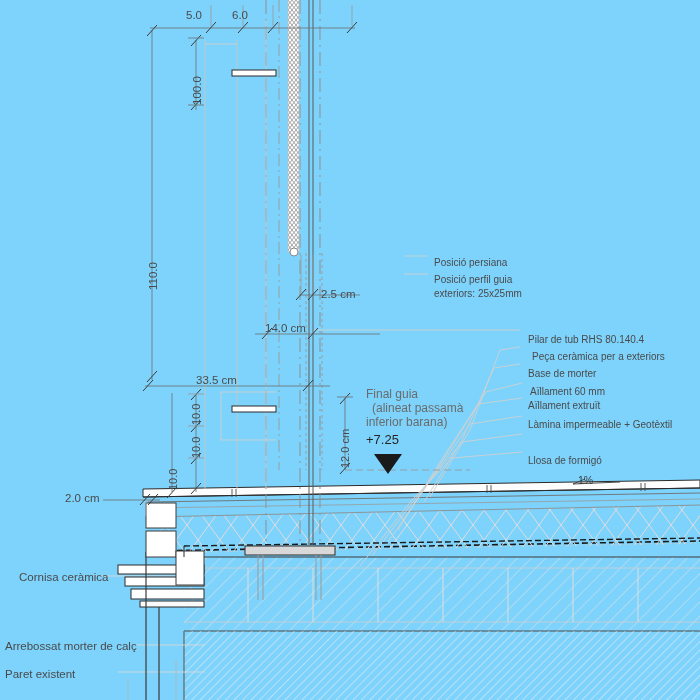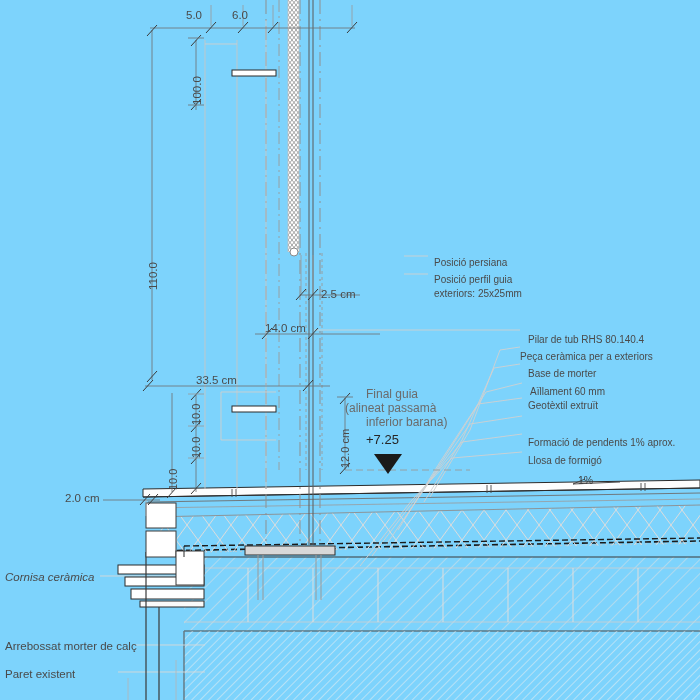--- a/index.html
+++ b/index.html
@@ -299,34 +299,34 @@
   <div class="txt dim dim-v" style="left:339px;top:468px;font-size:11px;">12.0 cm</div>
 
   <div class="txt dim" style="left:321px;top:287px;">2.5 cm</div>
   <div class="txt dim" style="left:265px;top:321px;">14.0 cm</div>
   <div class="txt dim" style="left:196px;top:373px;">33.5 cm</div>
   <div class="txt dim" style="left:65px;top:491px;">2.0 cm</div>
 
   <div class="txt slope" style="left:578px;top:474px;">1%</div>
 
   <div class="txt lbl-mid" style="left:366px;top:387px;">Final guia</div>
-  <div class="txt lbl-mid" style="left:345px;top:401px;">(alineat passamà</div>
+  <div class="txt lbl-mid" style="left:372px;top:401px;">(alineat passamà</div>
   <div class="txt lbl-mid" style="left:366px;top:415px;">inferior barana)</div>
 
   <div class="txt elev" style="left:366px;top:432px;text-align:center;">+7.25</div>
 
   <div class="txt lbl-right" style="left:434px;top:257px;">Posició persiana</div>
   <div class="txt lbl-right" style="left:434px;top:274px;">Posició perfil guia</div>
   <div class="txt lbl-right" style="left:434px;top:288px;">exteriors: 25x25mm</div>
 
   <div class="txt lbl-right" style="left:528px;top:334px;">Pilar de tub RHS 80.140.4</div>
-  <div class="txt lbl-right" style="left:520px;top:351px;">Peça ceràmica per a exteriors</div>
+  <div class="txt lbl-right" style="left:532px;top:351px;">Peça ceràmica per a exteriors</div>
   <div class="txt lbl-right" style="left:528px;top:368px;">Base de morter</div>
   <div class="txt lbl-right" style="left:530px;top:386px;">Aïllament 60 mm</div>
-  <div class="txt lbl-right" style="left:528px;top:400px;">Geotèxtil extruït</div>
-  <div class="txt lbl-right" style="left:528px;top:437px;">Formació de pendents 1% aprox.</div>
+  <div class="txt lbl-right" style="left:528px;top:400px;">Aïllament extruït</div>
+  <div class="txt lbl-right" style="left:528px;top:419px;">Làmina impermeable + Geotèxtil</div>
   <div class="txt lbl-right" style="left:528px;top:455px;text-align:center;">Llosa de formigó</div>
 
-  <div class="txt lbl-left" style="left:5px;top:570px;font-style:italic;">Cornisa ceràmica</div>
+  <div class="txt lbl-left" style="left:19px;top:570px;">Cornisa ceràmica</div>
   <div class="txt lbl-left" style="left:5px;top:639px;">Arrebossat morter de calç</div>
   <div class="txt lbl-left" style="left:5px;top:667px;">Paret existent</div>
 
 </div>
 
 </body></html>

